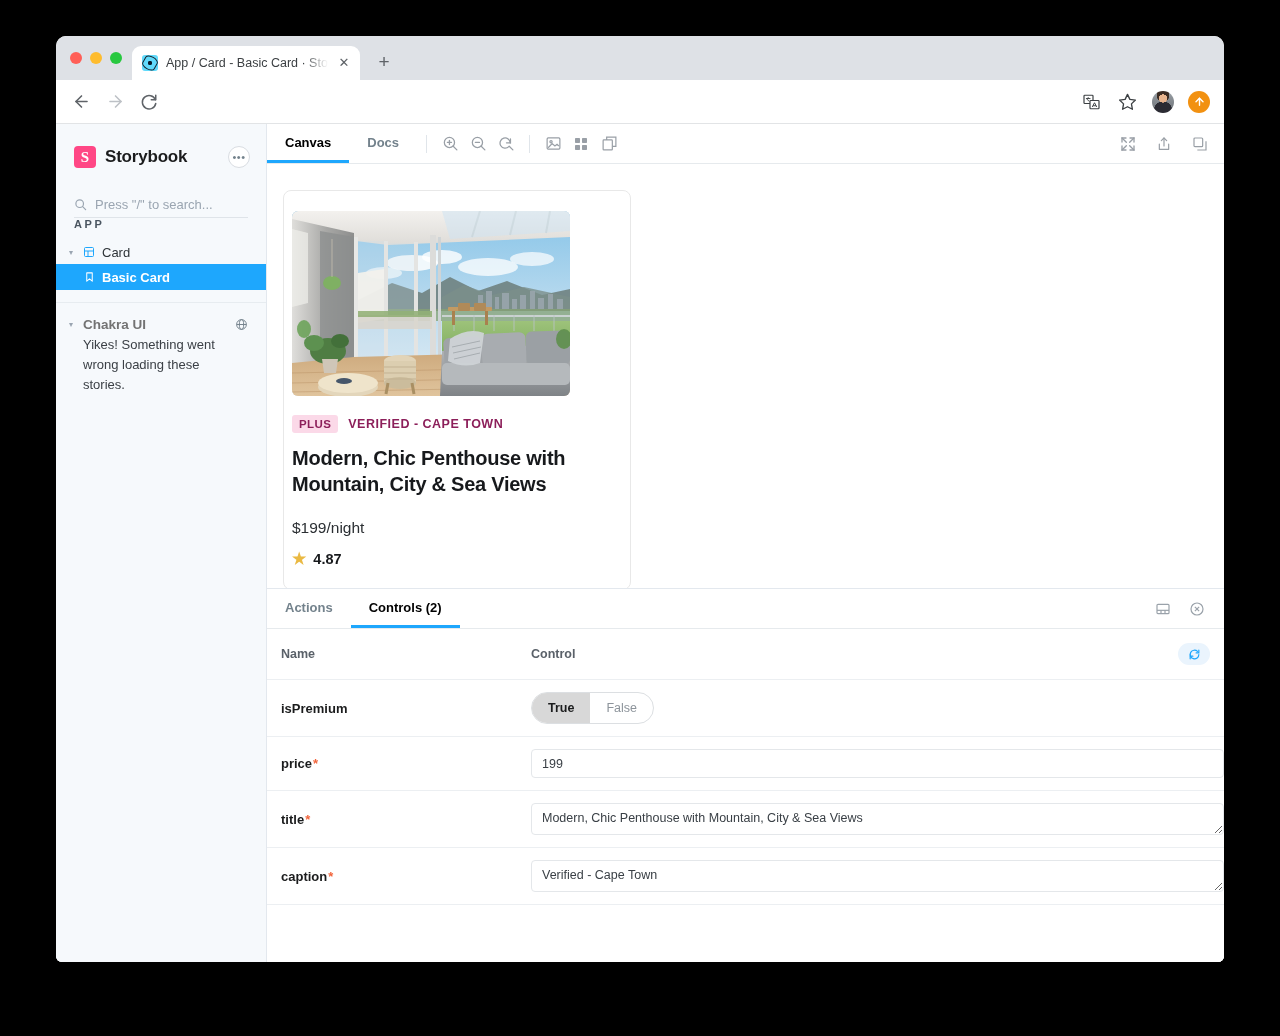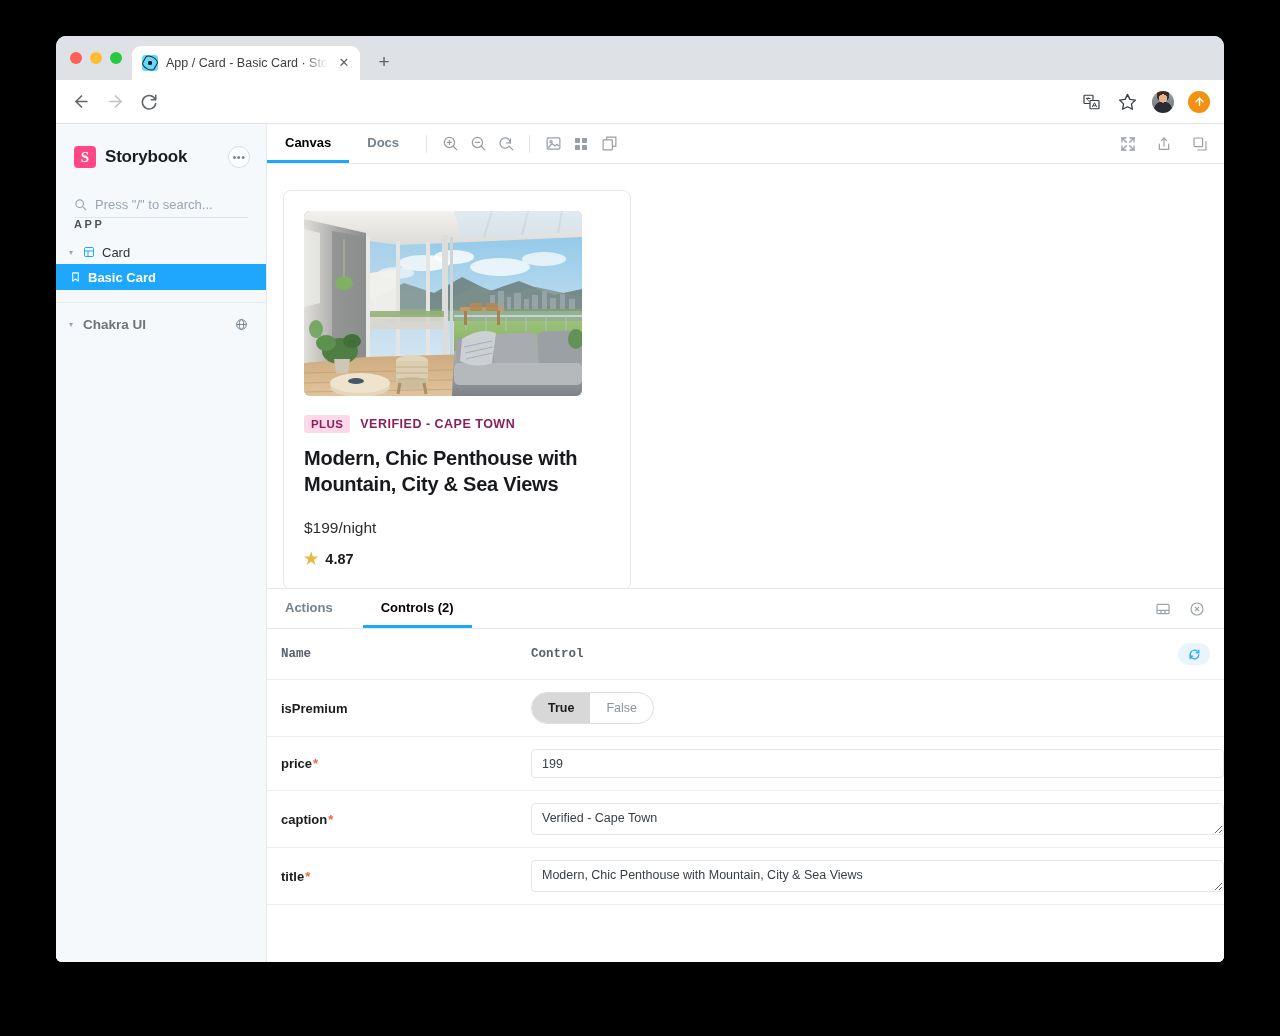--- a/index.html
+++ b/index.html
@@ -228,21 +228,21 @@
     height: 24px;
     padding-left: 10px;
     gap: 7px;
     font-size: 13px;
     color: #2e3438;
   }
   .caret {
     width: 10px; color: #9aa5b1; font-size: 8px;
     display: flex; align-items: center; justify-content: center;
   }
-  .tree-row.child { padding-left: 14px; }
+  .tree-row.child { padding-left: 28px; }
   .tree-row.selected {
     background: #1ea7fd;
     color: #fff;
     font-weight: bold;
     height: 26px;
   }
   .tree-row.selected .ico { color: #fff; }
   .ico { color: #1ea7fd; display: flex; align-items: center; }
   .divider { height: 1px; background: #e7ecf0; margin: 12px 0 0 0; }
   .err-group { padding: 14px 18px 0 10px; }
@@ -297,21 +297,21 @@
     background: #fff;
     padding: 26px 0 0 16px;
     overflow: hidden;
   }
 
   
   .card {
     width: 348px;
     border: 1px solid #e8e8e8;
     border-radius: 8px;
-    padding: 20px 20px 22px 20px;
+    padding: 20px 20px 22px 8px;
     background: #fff;
   }
   .card-photo {
     width: 278px; height: 185px;
     border-radius: 6px;
     overflow: hidden;
     position: relative;
     background: #cfd6d9;
   }
   .card-badges {
@@ -362,35 +362,33 @@
     background: #fff;
     display: flex;
     flex-direction: column;
   }
   .panel-tabs {
     height: 40px;
     display: flex;
     align-items: center;
     padding: 0 10px 0 0;
     border-bottom: 1px solid #e6eaed;
-    gap: 12px;
   }
   .panel-right { margin-left: auto; display: flex; align-items: center; gap: 12px; padding-right: 6px; }
   .p-icon { width: 22px; height: 22px; display: flex; align-items: center; justify-content: center; color: #9aa2aa; }
 
   table.controls { width: 100%; border-collapse: collapse; table-layout: fixed; }
   table.controls th {
     text-align: left;
     font-size: 12.5px;
     color: #5a6169;
     font-weight: bold;
     padding: 14px 0 14px 14px;
     border-bottom: 1px solid #eceff2;
     height: 40px;
-    font-family: Liberation Mono, monospace;
   }
   th.c-name { width: 250px; }
   th.c-reset { width: 60px; text-align: right; padding-right: 10px; }
   table.controls td {
     border-bottom: 1px solid #eceff2;
     padding: 12px 0 12px 14px;
     vertical-align: middle;
   }
   td.name-cell {
     font-size: 13px;
@@ -569,20 +567,21 @@
           <div class="caret">▾</div>
           <div class="err-title">Chakra UI</div>
           <div class="err-globe">
             <svg width="13" height="13" viewBox="0 0 24 24" fill="none" stroke="currentColor" stroke-width="1.8">
                 <circle cx="12" cy="12" r="9"></circle>
                 <ellipse cx="12" cy="12" rx="4" ry="9"></ellipse>
                 <line x1="3" y1="12" x2="21" y2="12"></line>
               </svg>
           </div>
         </div>
+        <div class="err-text">Yikes! Something went wrong loading these stories.</div>
       </div>
     </div>
 
     <div class="main">
 
       <div class="toolbar">
         <div class="tb-tab active">Canvas</div>
         <div class="tb-tab">Docs</div>
         <div class="tb-sep"></div>
 
@@ -882,33 +881,33 @@
             <tr>
               <td class="name-cell">
                 <span>price</span><span class="req">*</span>
               </td>
               <td class="ctrl-cell" colspan="2">
                 <input class="inp" value="199" style="">
               </td>
             </tr>
             <tr>
               <td class="name-cell">
+                <span>title</span><span class="req">*</span>
+              </td>
+              <td class="ctrl-cell" colspan="2">
+                <textarea class="ta" style="">Modern, Chic Penthouse with Mountain, City &amp; Sea Views</textarea>
+              </td>
+            </tr>
+            <tr>
+              <td class="name-cell">
                 <span>caption</span><span class="req">*</span>
               </td>
               <td class="ctrl-cell" colspan="2">
                 <textarea class="ta" style="">Verified - Cape Town</textarea>
               </td>
             </tr>
-            <tr>
-              <td class="name-cell">
-                <span>title</span><span class="req">*</span>
-              </td>
-              <td class="ctrl-cell" colspan="2">
-                <textarea class="ta" style="">Modern, Chic Penthouse with Mountain, City &amp; Sea Views</textarea>
-              </td>
-            </tr>
           </tbody>
         </table>
       </div>
 
     </div>
   </div>
 </div>
 
 </body></html>

